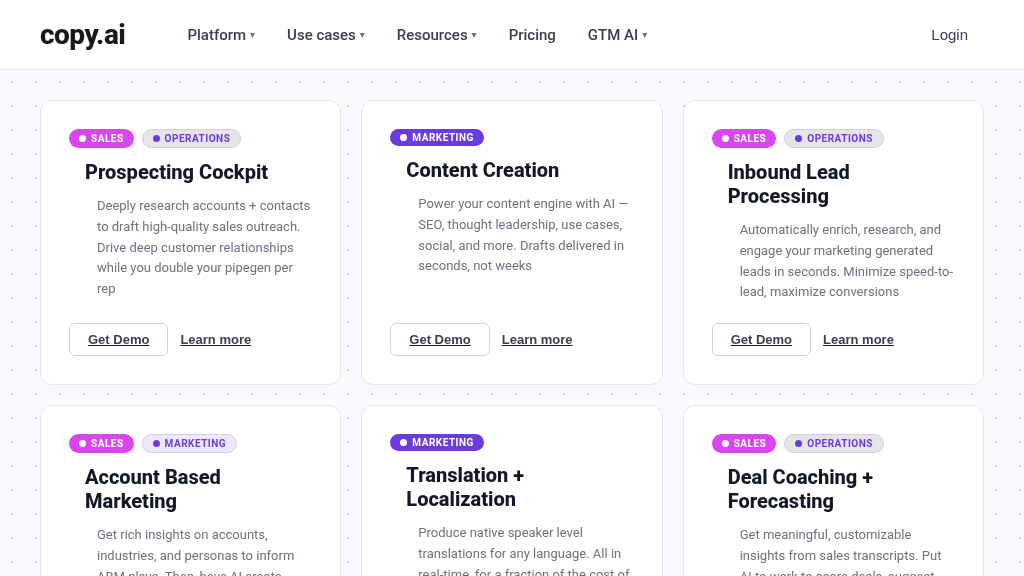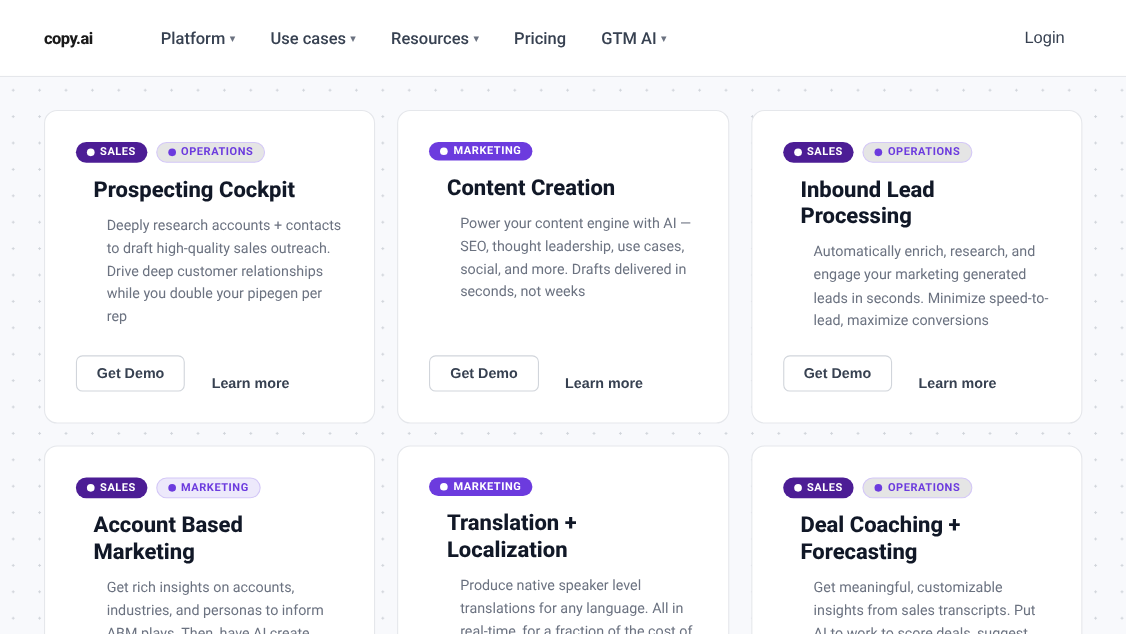--- a/index.html
+++ b/index.html
@@ -10,21 +10,21 @@
       display: flex;
       align-items: center;
       padding: 0 40px;
       height: 70px;
       background: #fff;
       border-bottom: 1px solid #e5e7eb;
       position: relative;
       z-index: 10;
     }
     .navbar-logo {
-      font-size: 15px;
+      font-size: 28px;
       font-weight: 800;
       color: #1a1a1a;
       margin-right: 50px;
       letter-spacing: -0.5px;
     }
     .navbar-nav {
       display: flex;
       align-items: flex-start;
       gap: 8px;
       flex: 1;
@@ -104,21 +104,21 @@
       letter-spacing: 0.5px;
       text-transform: uppercase;
     }
     .tag-dot {
       width: 7px;
       height: 7px;
       border-radius: 50%;
       background: #fff;
     }
     .tag-sales {
-      background: #4c1d95;
+      background: #d946ef;
       color: #fff;
     }
     .tag-operations {
       background: #e5e5e5;
       color: #6c3bde;
       border: 1px solid #d4c8f7;
     }
     .tag-operations .tag-dot {
       background: #6c3bde;
     }
@@ -143,23 +143,23 @@
     }
     .card-desc {
       font-size: 13px;
       color: #6b7280;
       line-height: 1.6;
       flex: 1;
       margin-left: 28px;
     }
     .card-actions {
       display: flex;
-      gap: 12px;
-      align-items: flex-end;
+      align-items: center;
       margin-top: 8px;
+      text-decoration: underline;
     }
     .btn-demo {
       padding: 8px 18px;
       font-size: 13px;
       font-weight: 600;
       color: #374151;
       background: #fff;
       border: 1.5px solid #d1d5db;
       border-radius: 6px;
       cursor: pointer;

